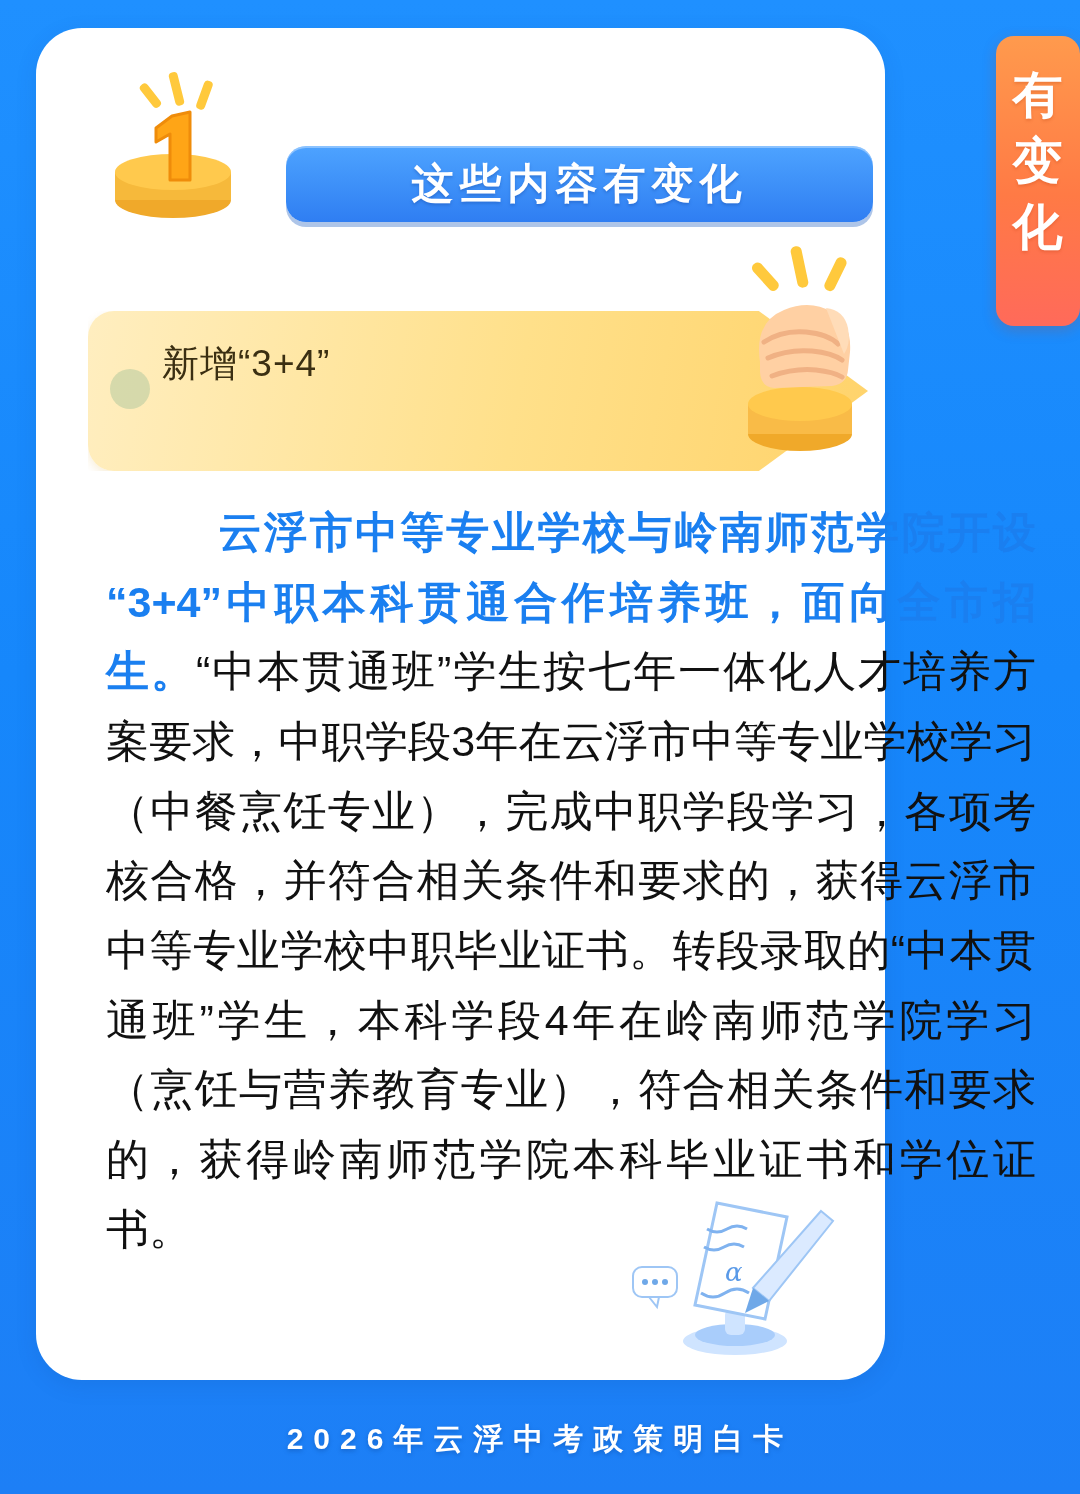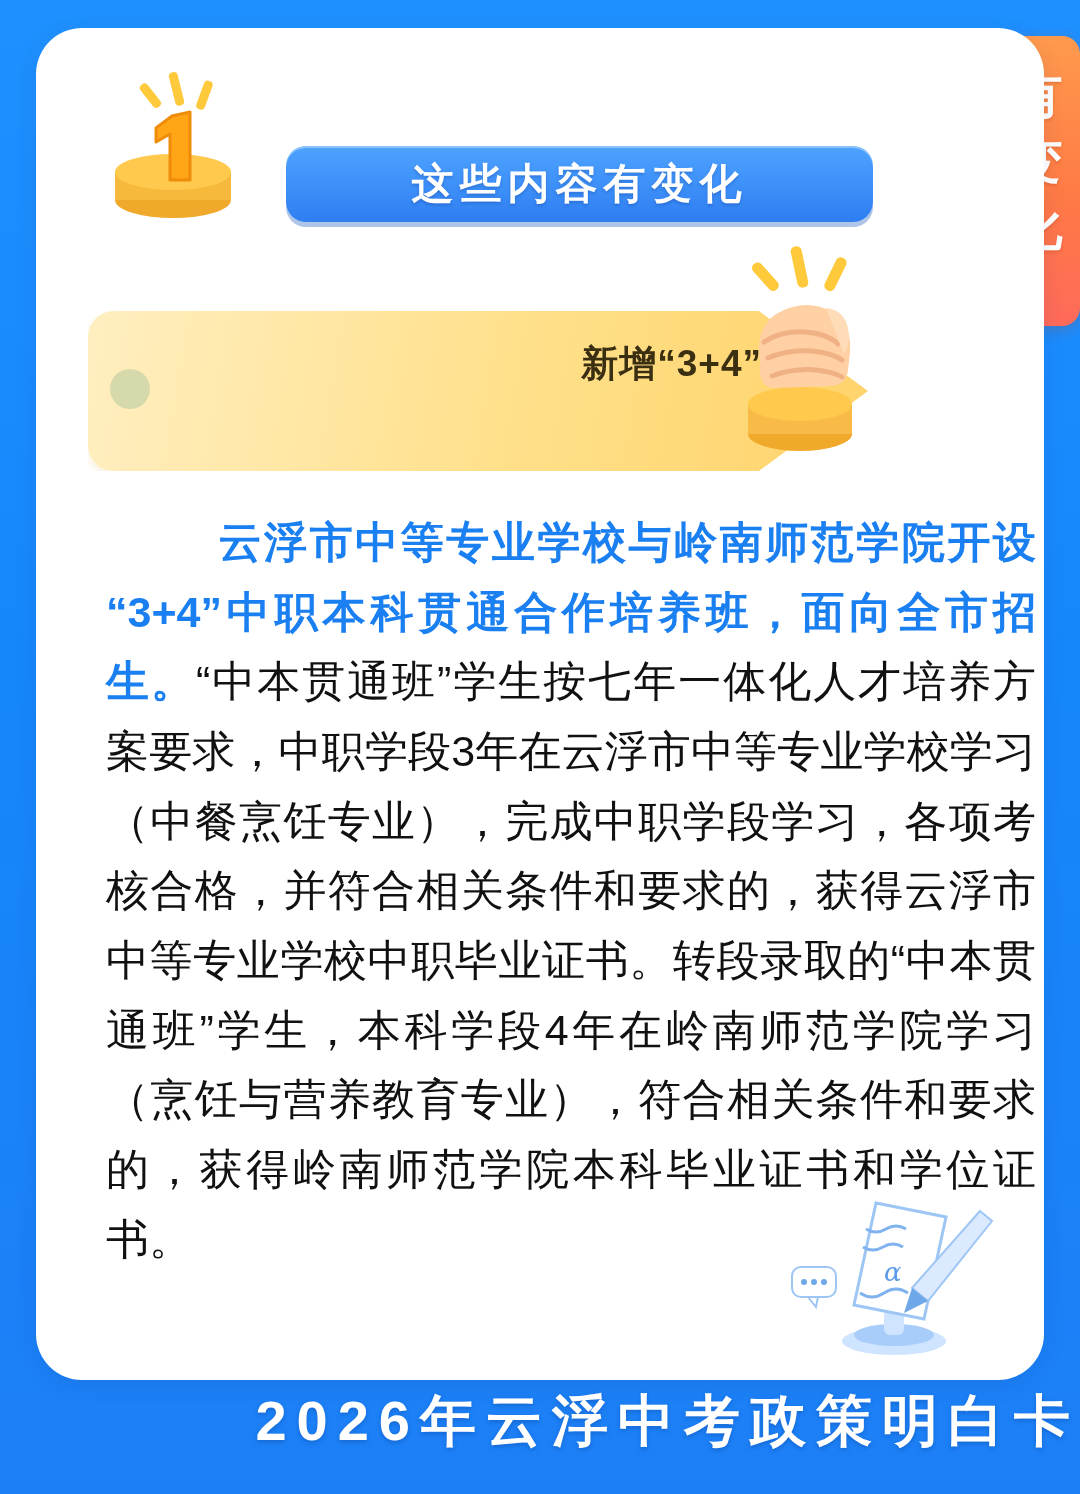--- a/index.html
+++ b/index.html
@@ -20,21 +20,21 @@
     position: absolute;
     inset: 0;
     background: linear-gradient(180deg, #1f90ff 0%, #1687fb 45%, #1d7ff6 100%);
   }
 
   
   .card {
     position: absolute;
     left: 36px;
     top: 28px;
-    width: 1008px;
+    width: 849px;
     height: 1352px;
     background: #ffffff;
     border-radius: 46px;
     box-shadow: 0 6px 22px rgba(0, 50, 120, 0.10);
   }
 
   
   .side-tab {
     position: absolute;
     right: 0px;
@@ -118,40 +118,39 @@
     background: #cfd6a8;
     opacity: 0.85;
   }
   .banner-text {
     position: absolute;
     left: 74px;
     top: 26px;
     width: 600px;
     color: #3b2f12;
     font-size: 37px;
-    font-weight: bold;
+    font-weight: normal;
     line-height: 1.45;
     letter-spacing: 1px;
-    text-align: right;
   }
 
   
   .fist {
     position: absolute;
     left: 672px;
     top: 218px;
     width: 180px;
     height: 215px;
   }
 
   
   .body-text {
     position: absolute;
     left: 70px;
-    top: 480px;
+    top: 470px;
     width: 930px;
     font-size: 43px;
     line-height: 1.62;
     color: #141414;
     text-align: justify;
     text-indent: 0;
     letter-spacing: 0px;
   }
   .body-text .lead {
     color: #1a7ff0;
@@ -173,23 +172,23 @@
     width: 220px;
     height: 175px;
   }
 
   
   .footer {
     position: absolute;
     left: 0;
     right: 0;
     bottom: 34px;
-    text-align: right;
+    text-align: center;
     color: #ffffff;
-    font-size: 56px;
+    font-size: 30px;
     font-weight: bold;
     letter-spacing: 10px;
     text-shadow: 0 2px 4px rgba(10, 60, 140, 0.35);
   }
 </style>
 </head>
 <body>
 
 <div class="poster">
 

